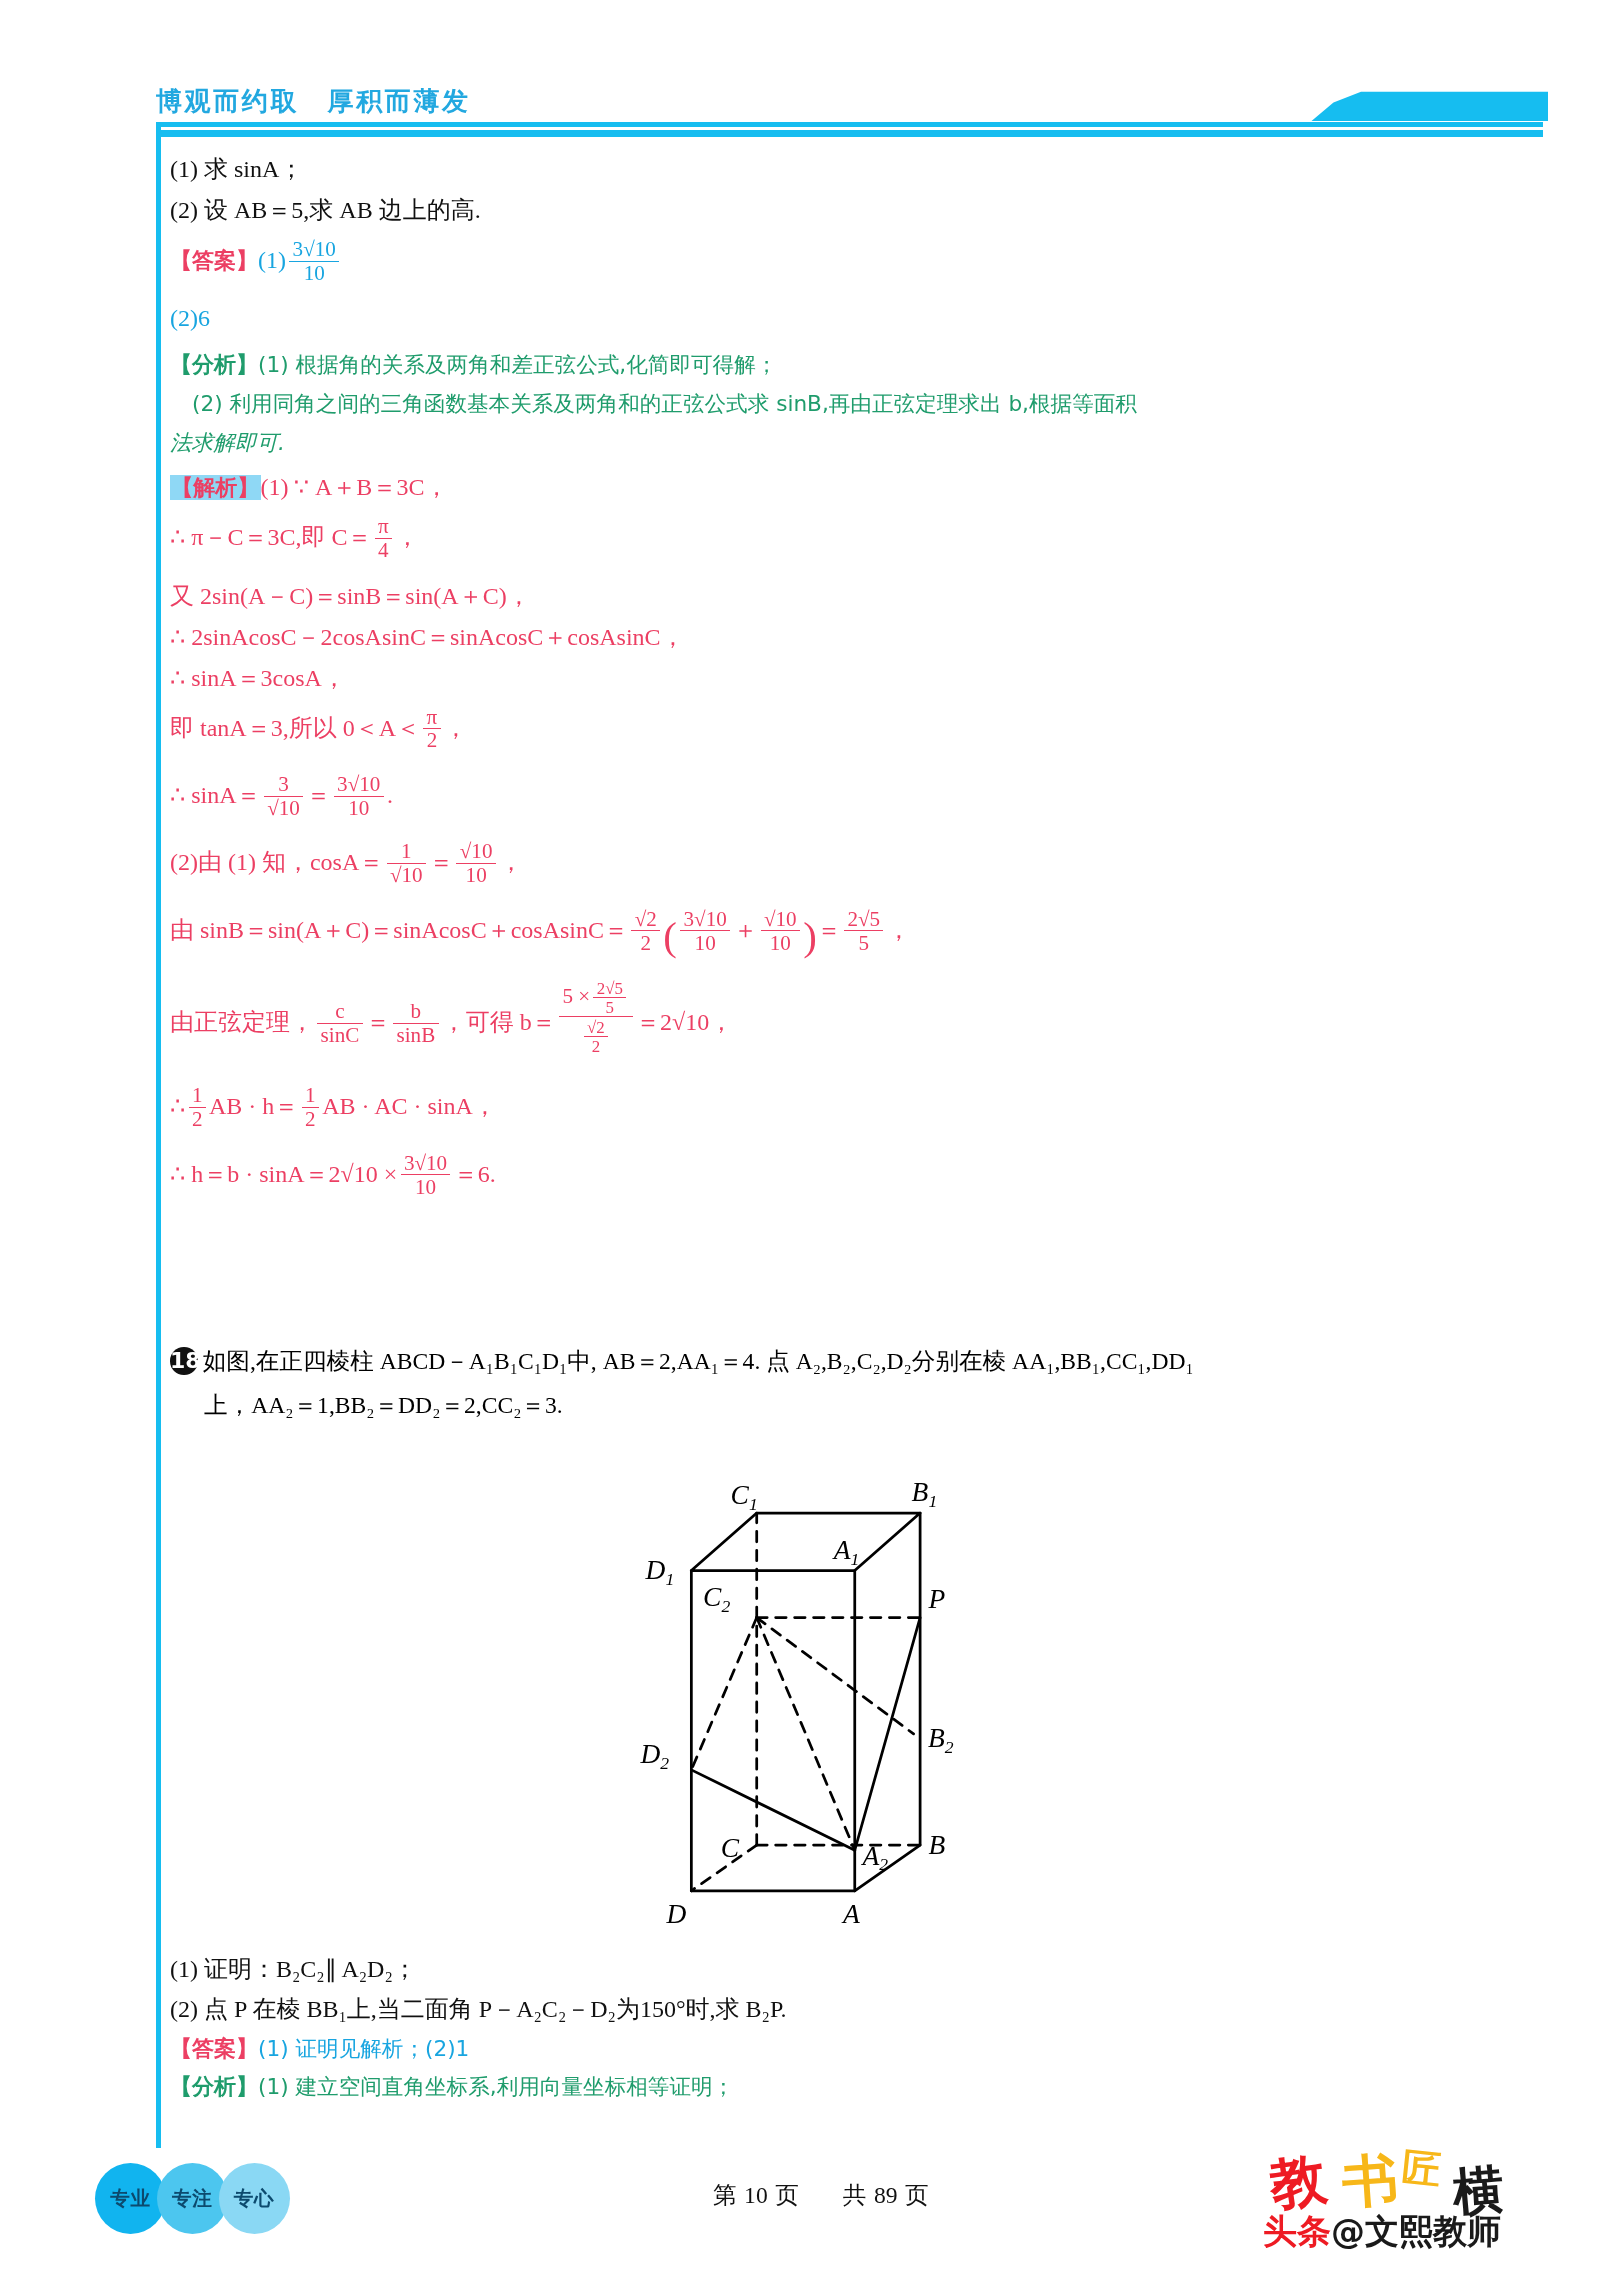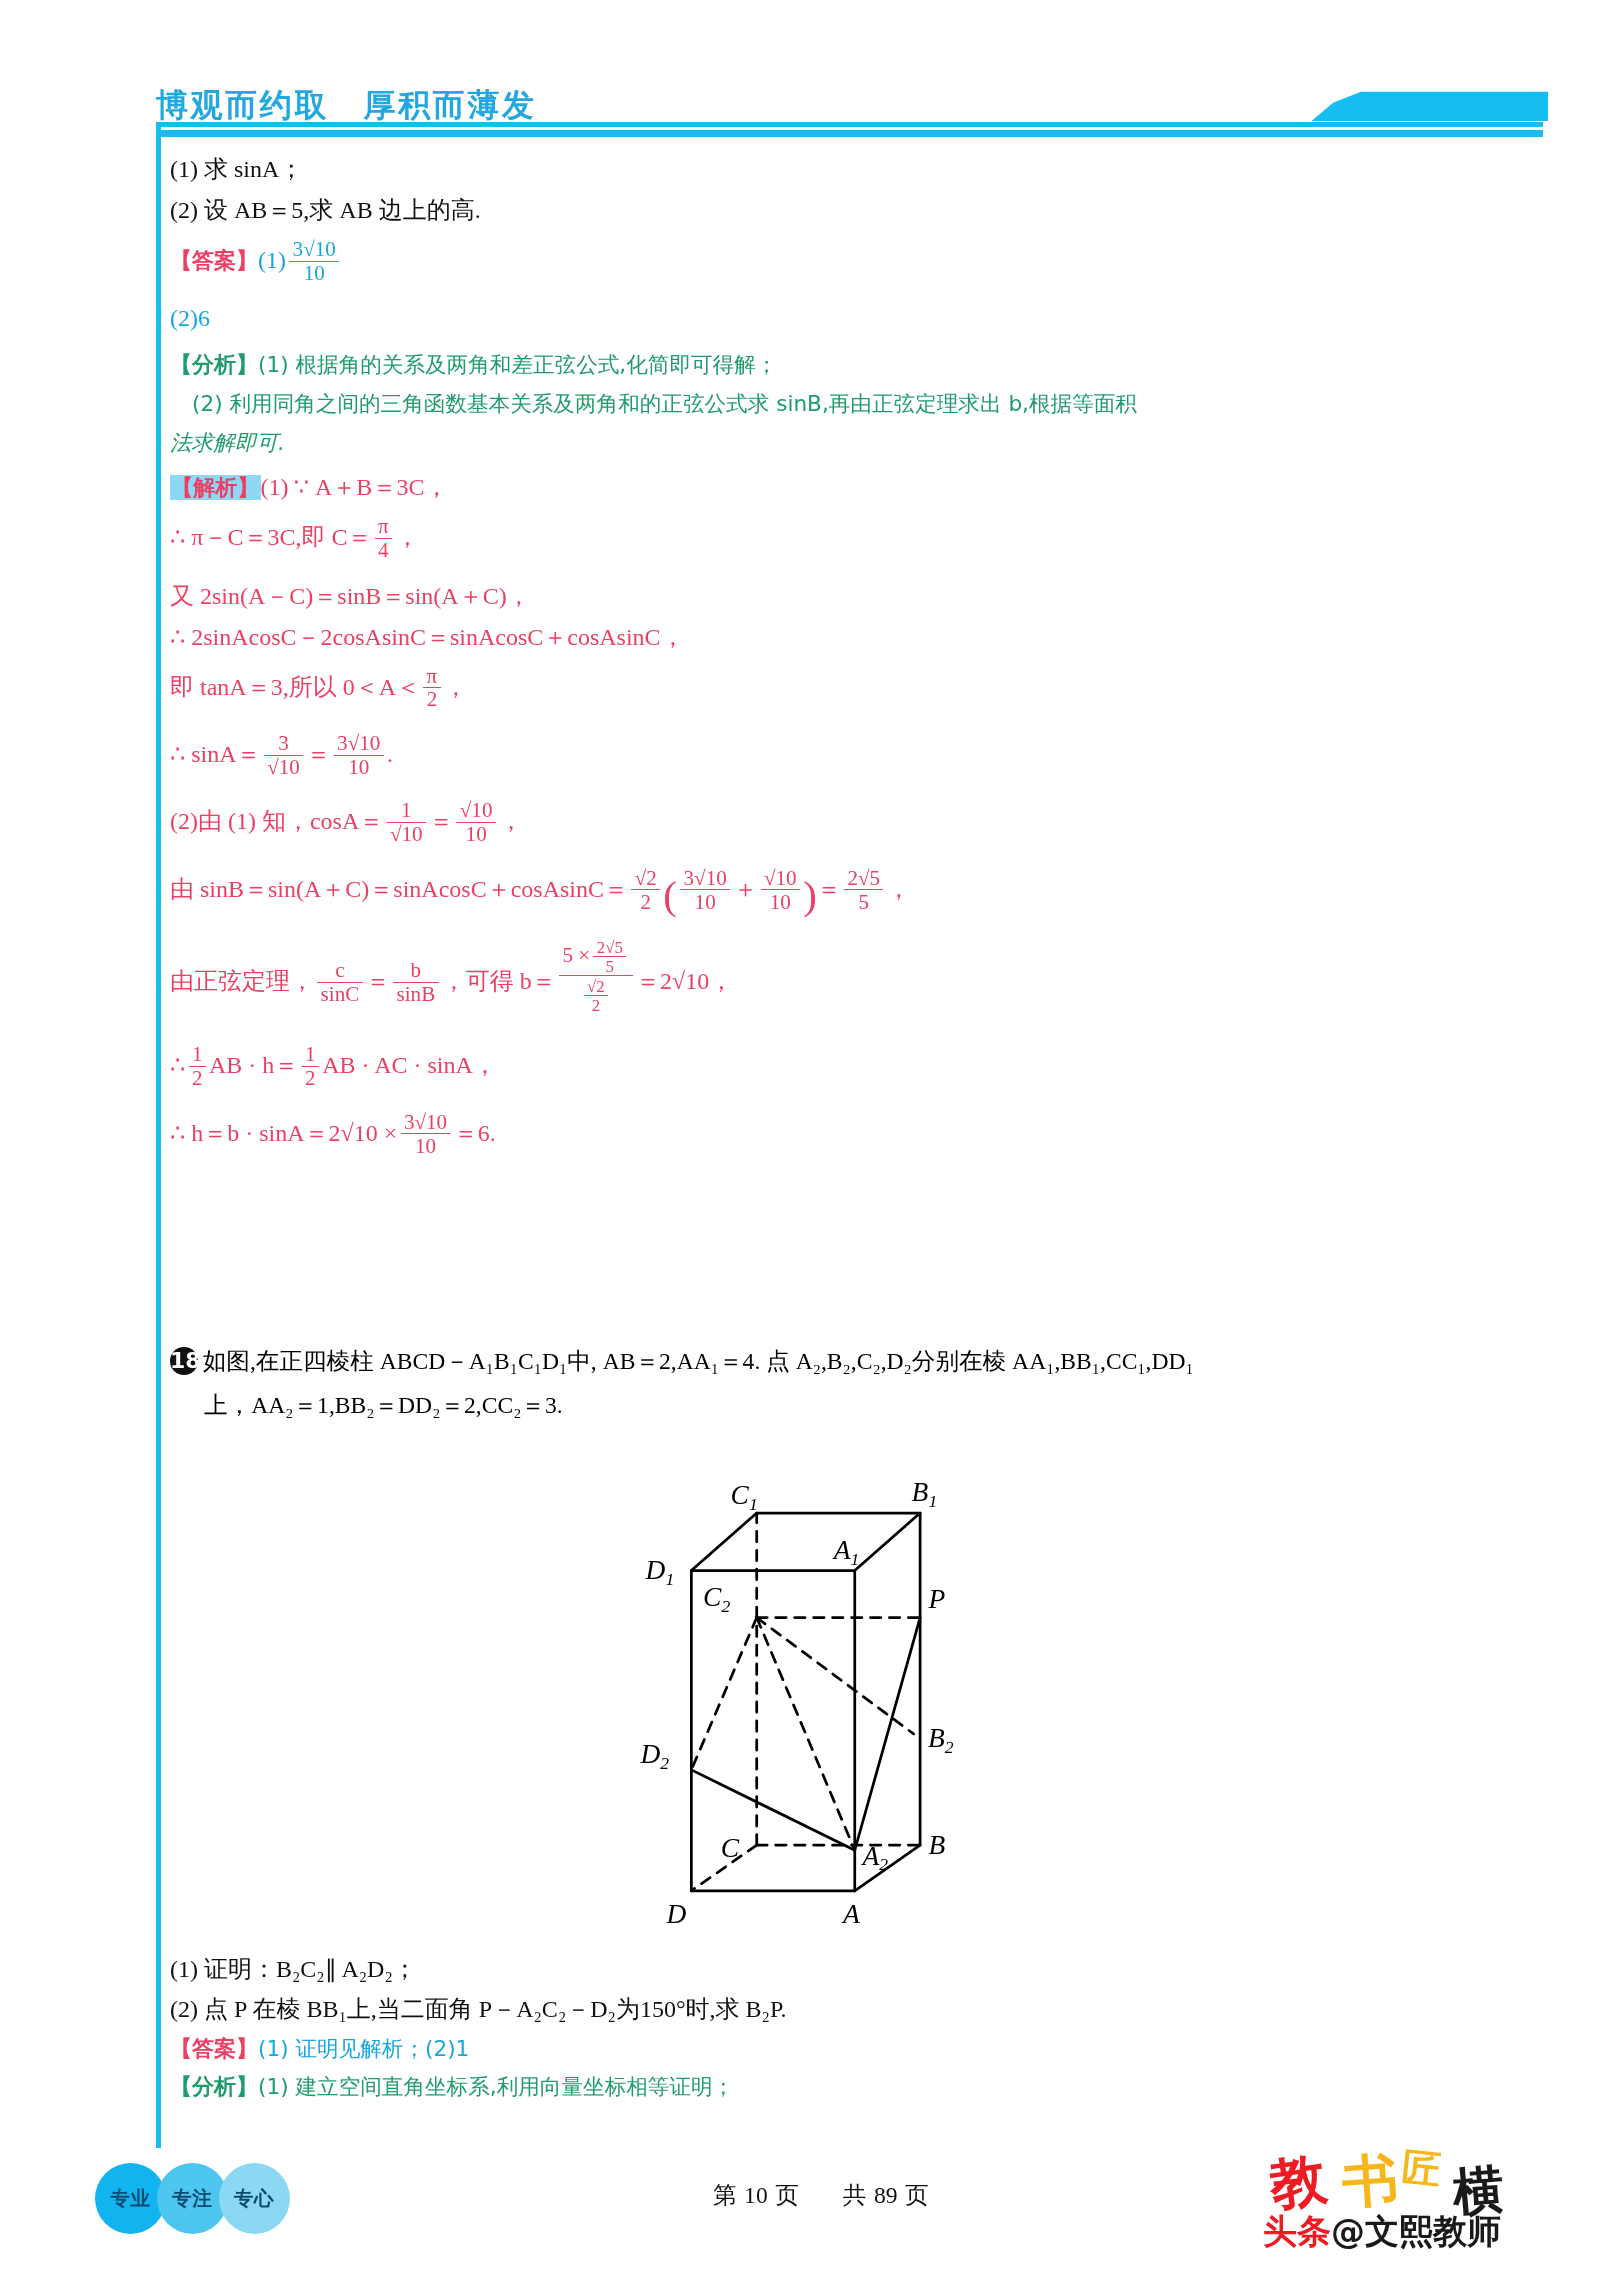--- a/index.html
+++ b/index.html
@@ -9,21 +9,21 @@
     font-family:"Liberation Serif", serif;
     position:relative;
     overflow:hidden;
   }
   .page{position:relative;width:1623px;height:2295px;}
 
   
   .hdr-slogan{
     position:absolute;left:156px;top:84px;
     font-family:"DejaVu Sans", sans-serif;
-    font-size:32px;font-weight:bold;color:#22a8e0;
+    font-size:26px;font-weight:bold;color:#22a8e0;
     letter-spacing:2.6px;white-space:nowrap;
   }
   .hdr-ribbon{
     position:absolute;left:1273px;top:90px;width:275px;height:31px;
     background:#16bdf0;
     clip-path:polygon(14% 100%, 22% 40%, 32% 6%, 100% 6%, 100% 100%);
   }
   .hdr-rule-thin{
     position:absolute;left:156px;top:122px;width:1387px;height:4.6px;
     background:#16bdf0;
@@ -161,20 +161,21 @@
     <div class="line">
       <span class="tag-js">【解析】</span><span class="red">(1)</span><span class="red" style="margin-left:5.2px;">∵ A＋B＝3C，</span>
     </div>
 
     <div class="line red" style="margin-bottom:22px;">
       <span>∴ π－C＝3C,即 C＝</span><span class="frac"><span class="num">π</span><span class="den">4</span></span><span>，</span>
     </div>
 
     <div class="line red">又 2sin(A－C)＝sinB＝sin(A＋C)，</div>
     <div class="line red">∴ 2sinAcosC－2cosAsinC＝sinAcosC＋cosAsinC，</div>
+    <div class="line red">∴ sinA＝3cosA，</div>
 
     <div class="line red" style="margin-bottom:22px;">
       <span>即 tanA＝3,所以 0＜A＜</span><span class="frac"><span class="num">π</span><span class="den">2</span></span><span>，</span>
     </div>
 
     <div class="line red" style="margin-bottom:22px;">
       <span>∴ sinA＝</span><span class="frac"><span class="num">3</span><span class="den">√10</span></span><span>＝</span><span class="frac"><span class="num">3√10</span><span class="den">10</span></span><span>.</span>
     </div>
 
     <div class="line red" style="margin-bottom:22px;">

